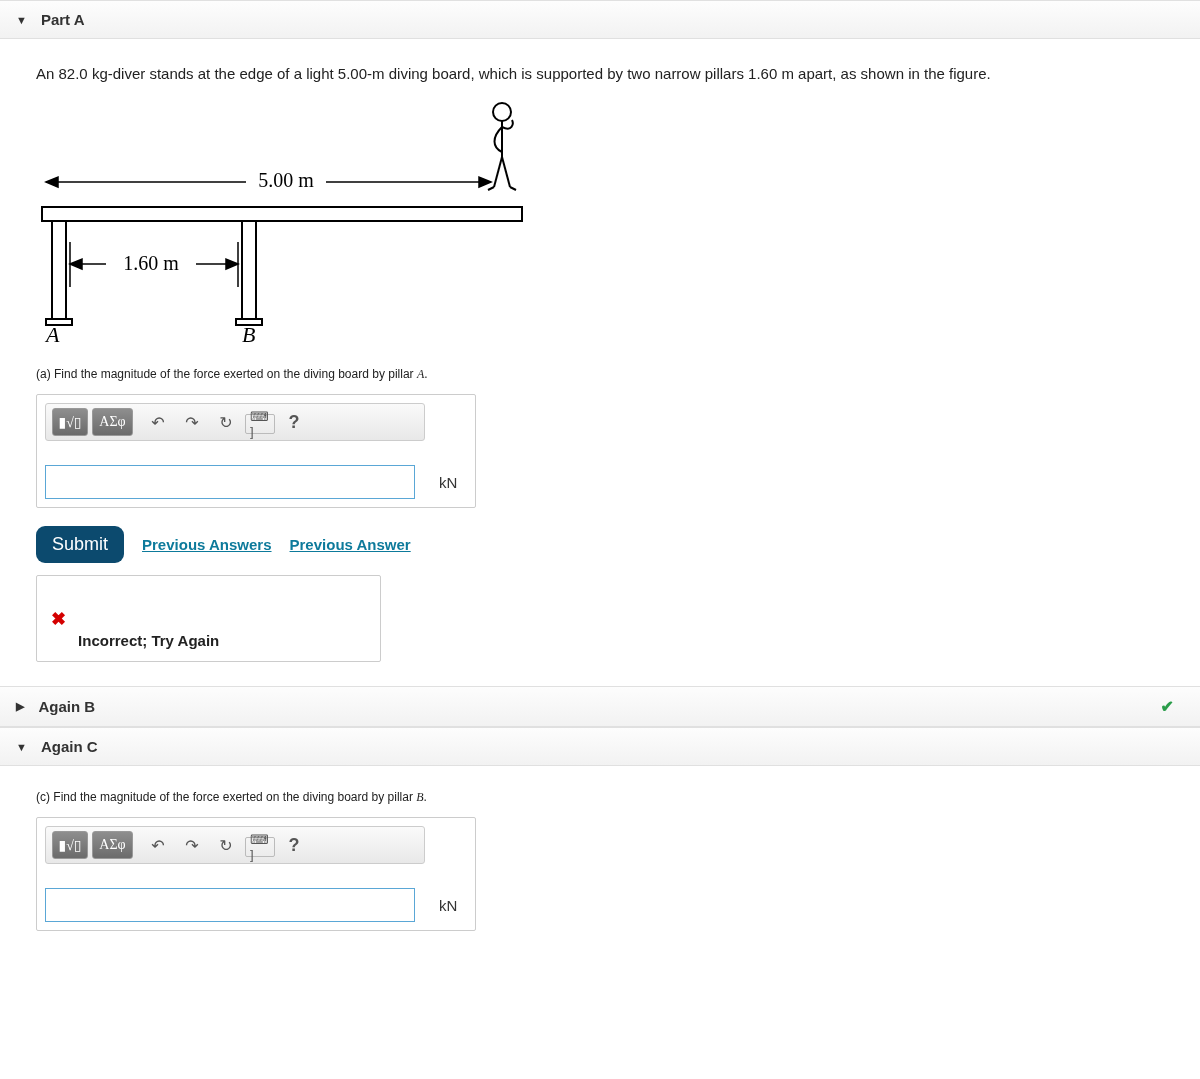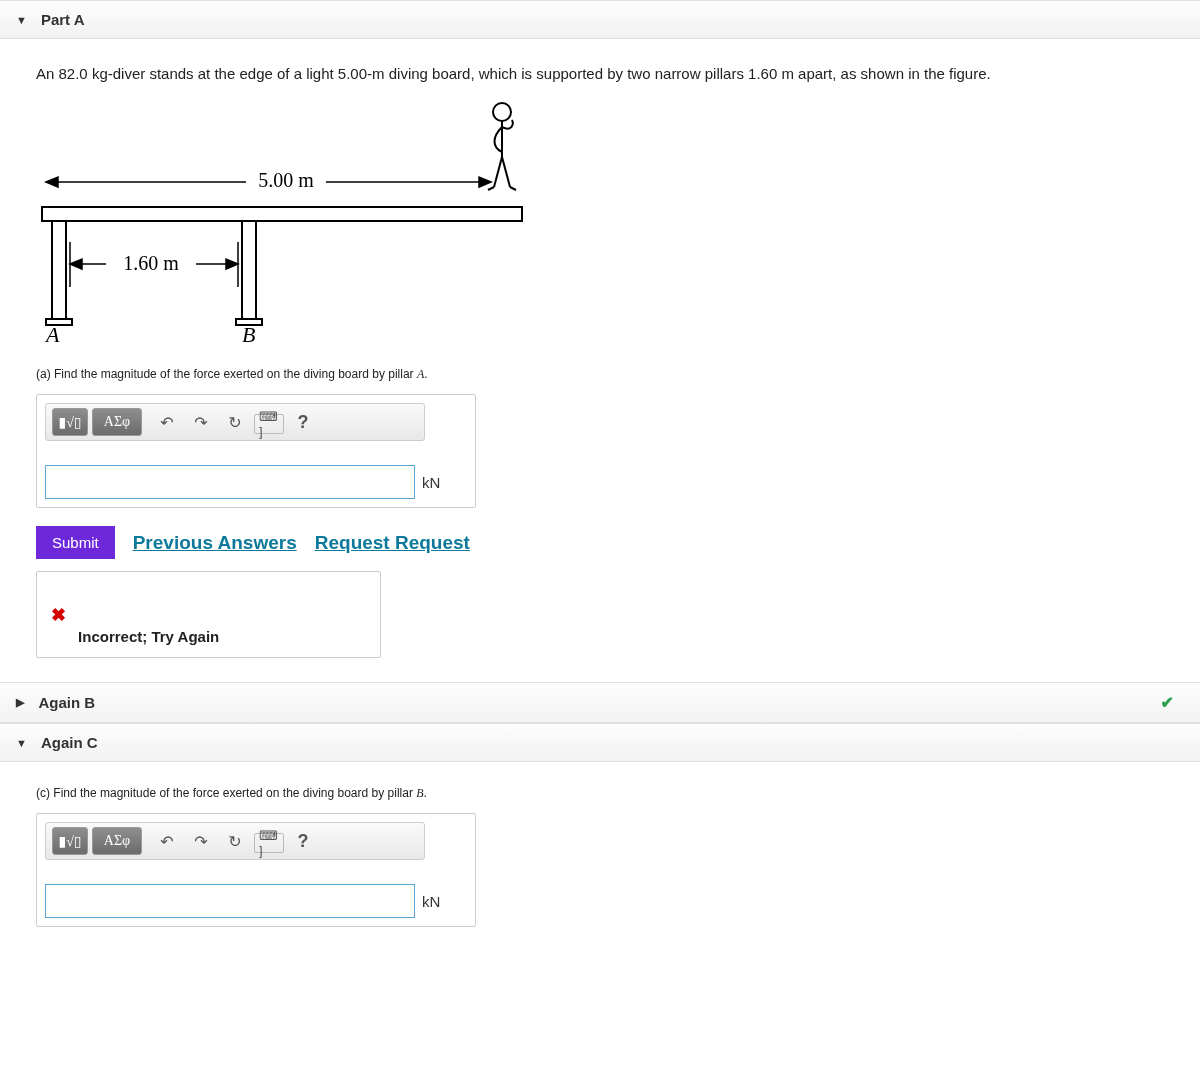--- a/index.html
+++ b/index.html
@@ -54,60 +54,60 @@
     gap: 4px;
     width: 380px;
   }
   .toolbar .tbtn {
     border: 1px solid #999;
     border-radius: 3px;
     background: linear-gradient(#8e8e8e,#6b6b6b);
     color: #fff;
     font-family: "Times New Roman", serif;
     font-size: 14px;
-    width: 50px;
+    width: 41px;
     height: 28px;
     display:flex;align-items:center;justify-content:center;
     cursor:pointer;
   }
   .toolbar .tbtn.first { width:36px;}
   .toolbar .ibtn {
     width: 30px;
     height: 26px;
     display:flex;align-items:center;justify-content:center;
     color:#555;
     cursor:pointer;
     border-radius:3px;
     font-size:16px;
   }
   .toolbar .ibtn.kbd { font-size:13px; border:1px solid #bbb; border-radius:2px; padding:1px 4px; height:20px; margin-top:3px;}
   .toolbar .spacer { flex:0 0 2px; }
   .toolbar .qmark { font-weight:bold; font-size:18px; color:#555;}
-  .input-row { margin-top:24px; display:flex; align-items:center; gap:3px;}
+  .input-row { margin-top:24px; display:flex; align-items:center; gap:20px;}
   .answer-input {
     width: 370px;
     height: 34px;
     border: 1px solid #5aa7d6;
     outline:none;
     font-size:14px;
     padding:4px 6px;
   }
   .unit { font-size:15px; color:#333; padding-left:4px;}
 
   .action-row { margin: 18px 0 12px 0; display:flex; align-items:center; gap:18px;}
   .submit-btn {
-    background: #6d28d9;
+    background: #0c4a6e;
     color:#fff;
     border:none;
-    border-radius:0;
+    border-radius:9px;
     padding: 8px 16px;
-    font-size:15px;
+    font-size:18px;
     cursor:pointer;
   }
-  .link { color:#0d7a9b; text-decoration:underline; font-weight:bold; cursor:pointer; font-size:19px;}
+  .link { color:#0d7a9b; text-decoration:underline; font-weight:bold; cursor:pointer; font-size:15px;}
   .feedback {
     border:1px solid #ccc;
     border-radius:2px;
     padding:12px 14px;
     display:flex;
     align-items:center;
     gap:12px;
     width: 345px;
   }
   .feedback .x { color:#d40000; font-weight:bold; font-size:18px;}
@@ -194,21 +194,21 @@
     </div>
     <div class="input-row">
       <input class="answer-input" value="" style="">
       <span class="unit">kN</span>
     </div>
   </div>
 
   <div class="action-row">
     <button class="submit-btn">Submit</button>
     <span class="link">Previous Answers</span>
-    <span class="link">Request Request</span>
+    <span class="link">Previous Answer</span>
   </div>
 
   <div class="feedback">
     <span class="x">✖</span>
     <span class="msg">Incorrect; Try Again</span>
   </div>
 
 </div>
 
 <div class="section-hdr check-hdr">

